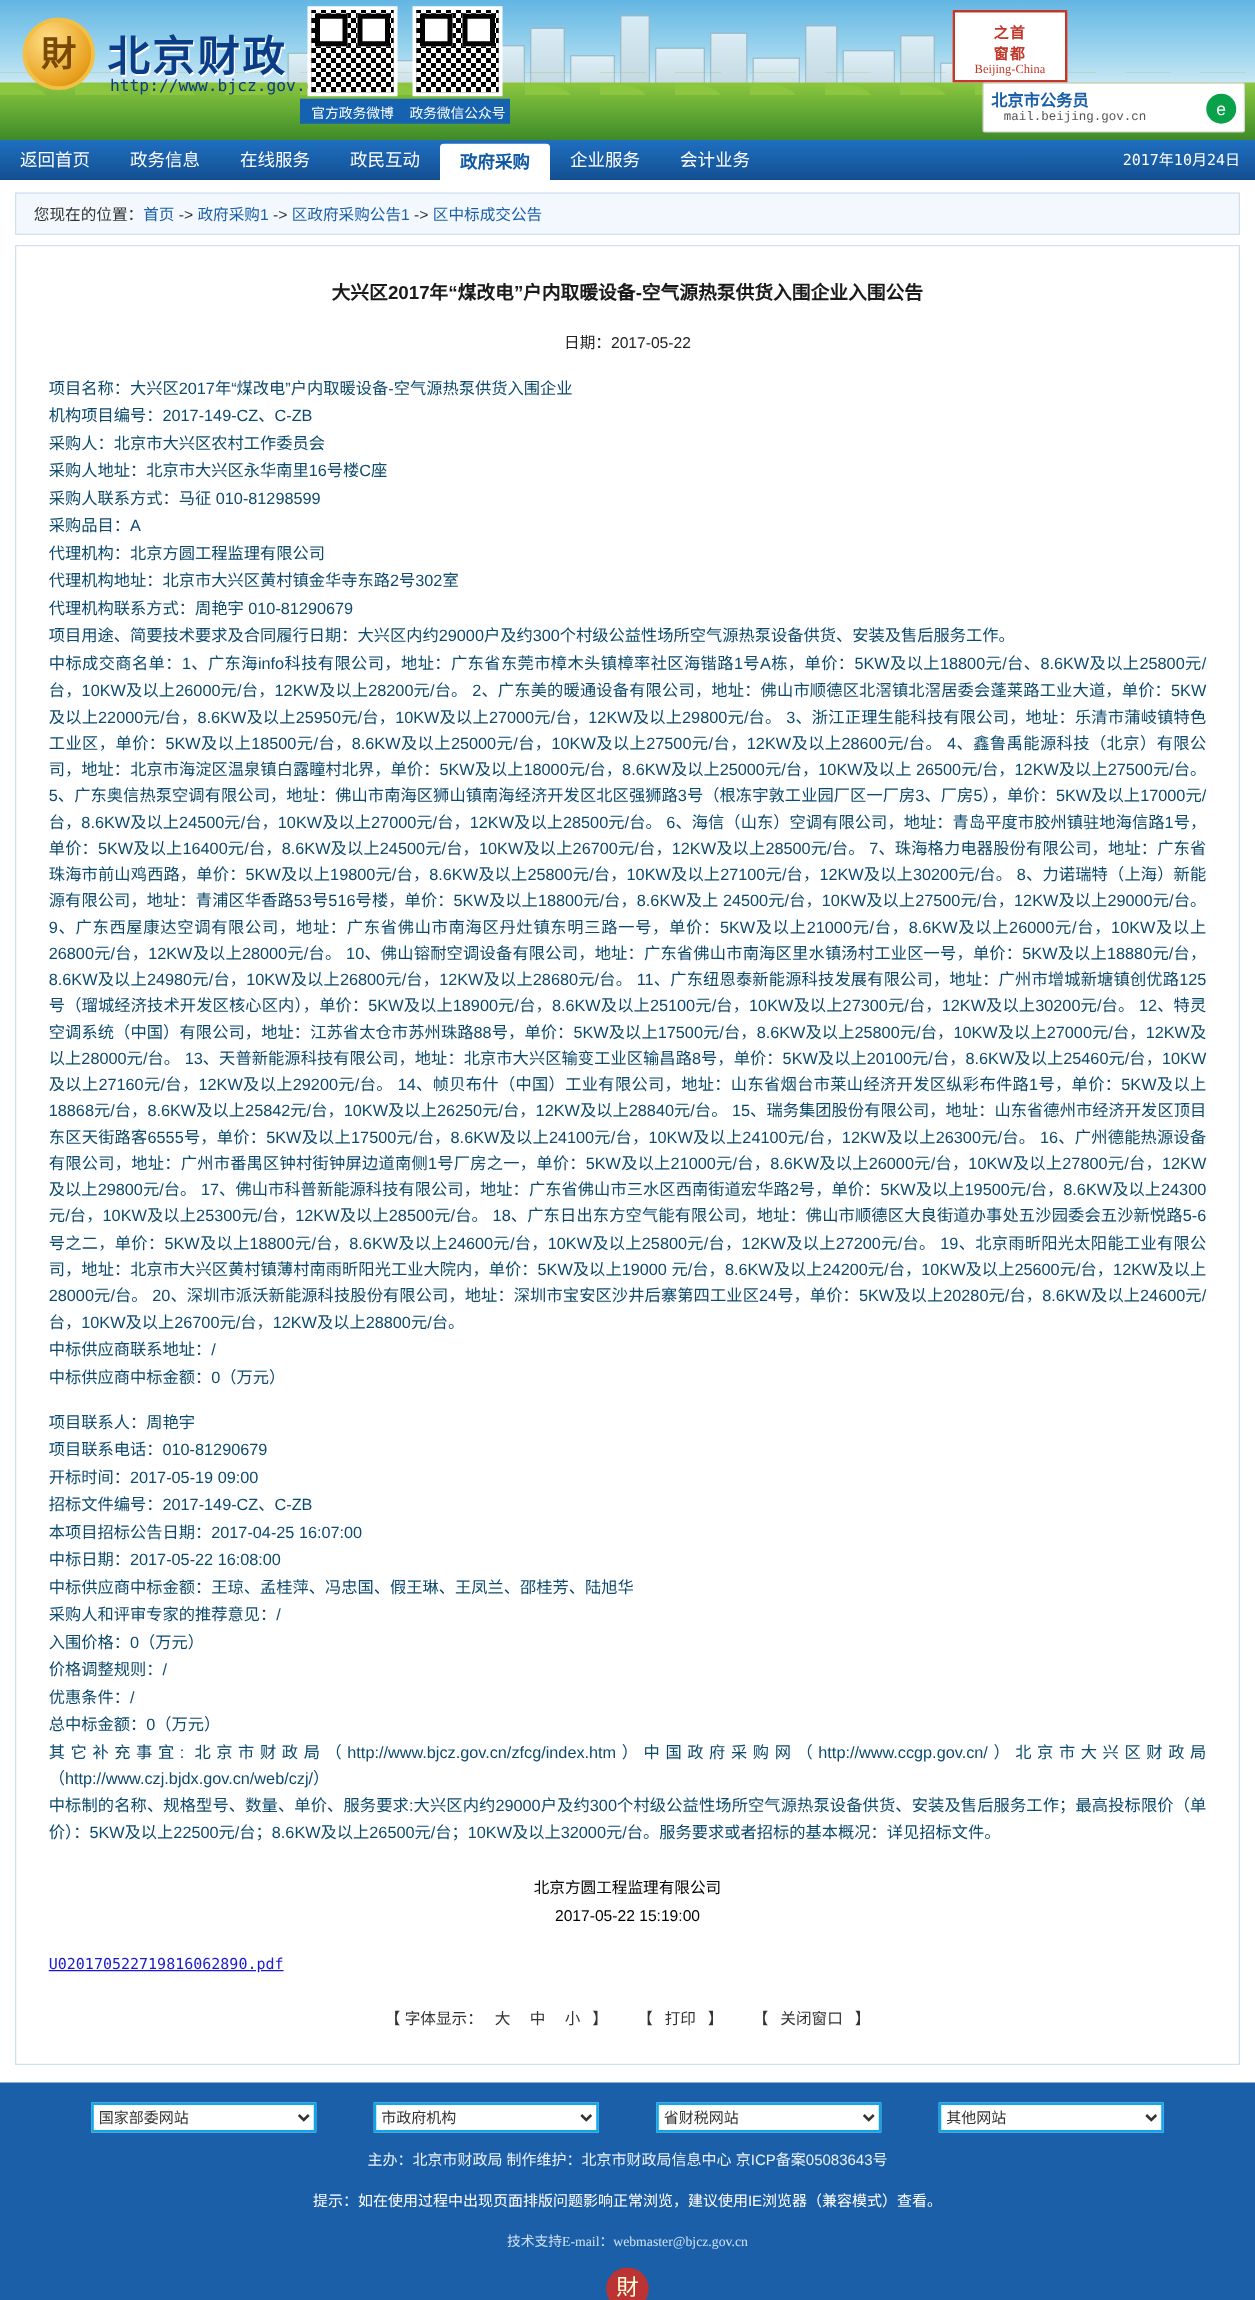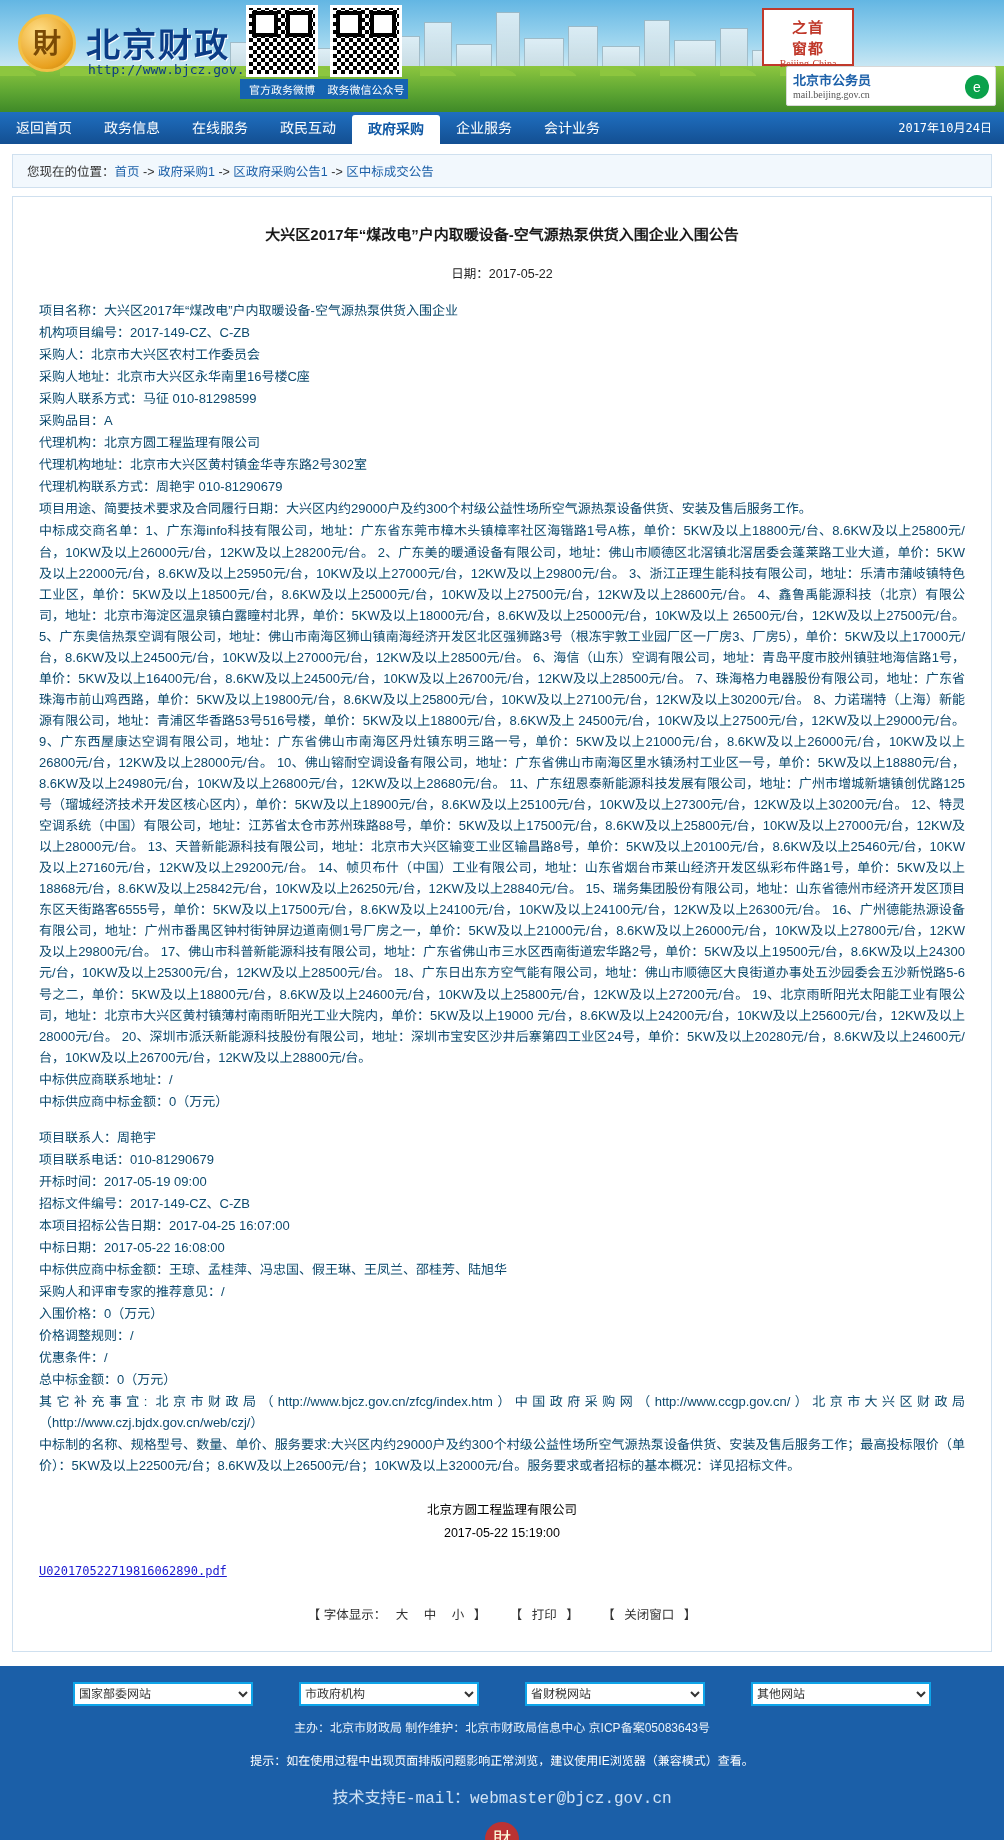--- a/index.html
+++ b/index.html
@@ -74,28 +74,28 @@
   .qr-img:before { left:3px; top:3px; }
   .qr-img:after { right:3px; top:3px; }
   .qr-cap {
     margin-top: 2px; font-size: 11px; color: #fff; background: #1563b0;
     padding: 2px 3px; white-space: nowrap;
   }
   .shoudu-box {
     position: absolute; right: 150px; top: 8px; width: 92px; height: 58px;
     border: 2px solid #c0392b; background: #fff; text-align: center;
   }
-  .shoudu-cn { color: #c0392b; font-size: 15px; font-weight: bold; margin-top: 6px; letter-spacing: 1px; }
+  .shoudu-cn { color: #c0392b; font-size: 12px; font-weight: bold; margin-top: 6px; letter-spacing: 1px; }
   .shoudu-en { color: #c0392b; font-size: 10px; font-family: "Liberation Serif", serif; }
   .mail-box {
     position: absolute; right: 8px; bottom: 6px; width: 210px; height: 40px;
     background: #ffffff; border: 1px solid #d8d8d8; border-radius: 2px;
   }
   .mail-top { font-size: 13px; color: #1b5fa8; padding: 3px 0 0 6px; font-weight: bold; }
-  .mail-bottom { font-size: 10px; color: #555; padding-left: 6px; font-family: Liberation Serif, serif; }
+  .mail-bottom { font-size: 10px; color: #555; padding-left: 16px; font-family: Liberation Mono, monospace; }
   .mail-icon {
     position: absolute; right: 6px; top: 8px; width: 24px; height: 24px; border-radius: 50%;
     background: #0aa14b; color: #fff; font-size: 14px; text-align: center; line-height: 24px;
   }
 
   
   .nav {
     height: 32px; background: linear-gradient(to bottom, #1f6fc0, #134f92);
     display: flex; align-items: flex-end; position: relative;
   }
@@ -149,21 +149,21 @@
   .footer {
     margin-top: 14px; background: #1b5fa8; padding: 16px 0 10px 0; color: #ffffff;
   }
   .selects { display: flex; justify-content: center; gap: 46px; }
   .selects select {
     width: 180px; height: 24px; font-size: 12px; border: 2px solid #0ea5e9; background: #fff; color: #333;
     font-family: "Liberation Sans", sans-serif;
   }
   .foot-line { text-align: center; font-size: 12px; margin-top: 12px; color: #eaf2fa; }
   .foot-note { text-align: center; font-size: 12px; margin-top: 16px; color: #ffffff; }
-  .foot-mail { text-align: center; font-size: 16px; margin-top: 16px; color: #cfe2f5; font-family: Liberation Mono, monospace; }
+  .foot-mail { text-align: center; font-size: 11px; margin-top: 16px; color: #cfe2f5; font-family: Liberation Serif, serif; }
   .foot-seal {
     margin: 14px auto 0 auto; width: 34px; height: 34px; border-radius: 50%;
     background: #b33; color: #ffd; font-size: 18px; text-align: center; line-height: 34px;
     font-family: "DejaVu Serif", serif;
   }
 </style>
 </head>
 <body>
 
 <div class="page">

